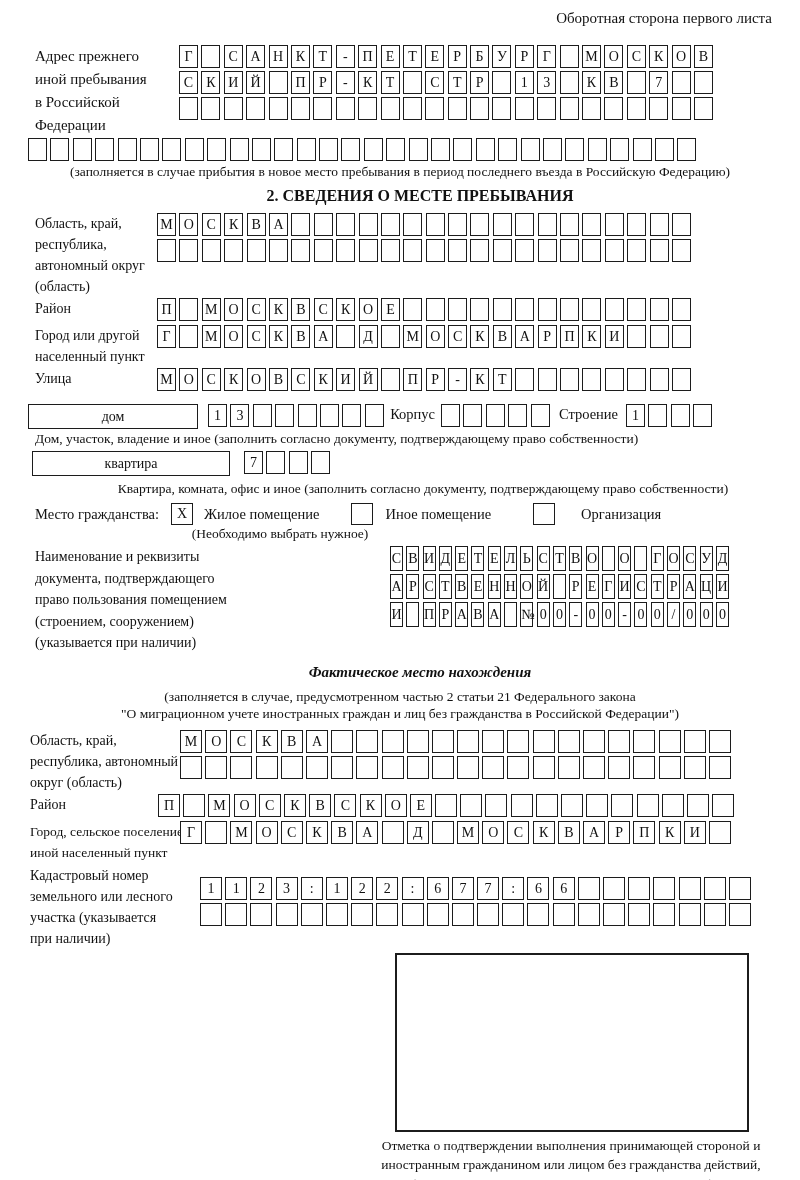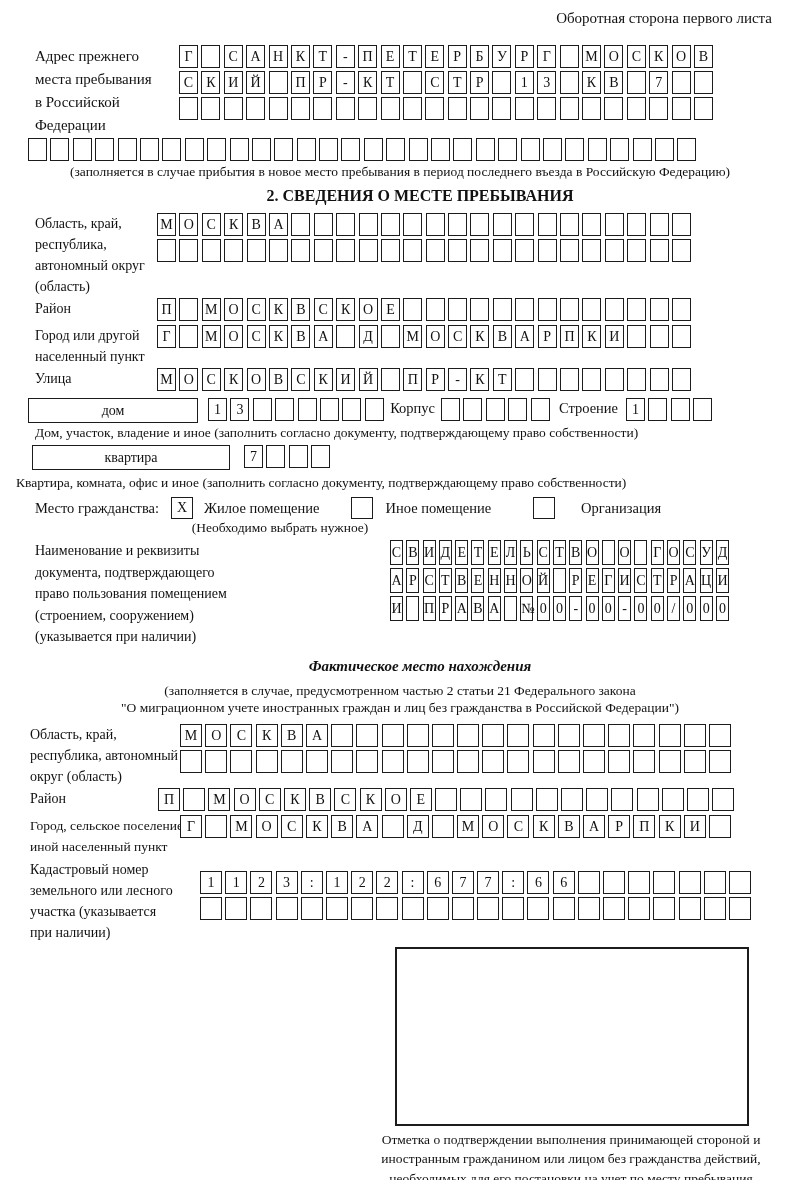--- a/index.html
+++ b/index.html
@@ -30,21 +30,21 @@
     line-height:19.5px;margin-top:4px;}
 </style>
 </head>
 <body>
 
 <div class="page">
 
   <div class="hdr-note">Оборотная сторона первого листа</div>
 
   <div class="frow" style="margin-top:18px;">
-    <div class="f-label" style="width:122px;font-size:15px;line-height:23px;">Адрес прежнего места пребывания в Российской Федерации</div>
+    <div class="f-label" style="width:122px;font-size:15px;line-height:23px;">Адрес прежнего иной пребывания в Российской Федерации</div>
     <div class="cells-stack cellsA" style="margin-left:16px;padding-left:6px;">
       <div><span class="cell">Г</span><span class="cell">&nbsp;</span><span class="cell">С</span><span class="cell">А</span><span class="cell">Н</span><span class="cell">К</span><span class="cell">Т</span><span class="cell">-</span><span class="cell">П</span><span class="cell">Е</span><span class="cell">Т</span><span class="cell">Е</span><span class="cell">Р</span><span class="cell">Б</span><span class="cell">У</span><span class="cell">Р</span><span class="cell">Г</span><span class="cell">&nbsp;</span><span class="cell">М</span><span class="cell">О</span><span class="cell">С</span><span class="cell">К</span><span class="cell">О</span><span class="cell">В</span></div>
       <div><span class="cell">С</span><span class="cell">К</span><span class="cell">И</span><span class="cell">Й</span><span class="cell">&nbsp;</span><span class="cell">П</span><span class="cell">Р</span><span class="cell">-</span><span class="cell">К</span><span class="cell">Т</span><span class="cell">&nbsp;</span><span class="cell">С</span><span class="cell">Т</span><span class="cell">Р</span><span class="cell">&nbsp;</span><span class="cell">1</span><span class="cell">3</span><span class="cell">&nbsp;</span><span class="cell">К</span><span class="cell">В</span><span class="cell">&nbsp;</span><span class="cell">7</span><span class="cell">&nbsp;</span><span class="cell">&nbsp;</span></div>
       <div><span class="cell">&nbsp;</span><span class="cell">&nbsp;</span><span class="cell">&nbsp;</span><span class="cell">&nbsp;</span><span class="cell">&nbsp;</span><span class="cell">&nbsp;</span><span class="cell">&nbsp;</span><span class="cell">&nbsp;</span><span class="cell">&nbsp;</span><span class="cell">&nbsp;</span><span class="cell">&nbsp;</span><span class="cell">&nbsp;</span><span class="cell">&nbsp;</span><span class="cell">&nbsp;</span><span class="cell">&nbsp;</span><span class="cell">&nbsp;</span><span class="cell">&nbsp;</span><span class="cell">&nbsp;</span><span class="cell">&nbsp;</span><span class="cell">&nbsp;</span><span class="cell">&nbsp;</span><span class="cell">&nbsp;</span><span class="cell">&nbsp;</span><span class="cell">&nbsp;</span></div>
     </div>
   </div>
   <div class="cells-stack cellsA" style="margin-left:28px;margin-top:1px;">
     <div><span class="cell">&nbsp;</span><span class="cell">&nbsp;</span><span class="cell">&nbsp;</span><span class="cell">&nbsp;</span><span class="cell">&nbsp;</span><span class="cell">&nbsp;</span><span class="cell">&nbsp;</span><span class="cell">&nbsp;</span><span class="cell">&nbsp;</span><span class="cell">&nbsp;</span><span class="cell">&nbsp;</span><span class="cell">&nbsp;</span><span class="cell">&nbsp;</span><span class="cell">&nbsp;</span><span class="cell">&nbsp;</span><span class="cell">&nbsp;</span><span class="cell">&nbsp;</span><span class="cell">&nbsp;</span><span class="cell">&nbsp;</span><span class="cell">&nbsp;</span><span class="cell">&nbsp;</span><span class="cell">&nbsp;</span><span class="cell">&nbsp;</span><span class="cell">&nbsp;</span><span class="cell">&nbsp;</span><span class="cell">&nbsp;</span><span class="cell">&nbsp;</span><span class="cell">&nbsp;</span><span class="cell">&nbsp;</span><span class="cell">&nbsp;</span></div>
   </div>
   <div class="caption">(заполняется в случае прибытия в новое место пребывания в период последнего въезда в Российскую Федерацию)</div>
@@ -73,29 +73,29 @@
     </div>
   </div>
 
   <div class="frow" style="margin-top:1px;">
     <div class="f-label" style="width:118px;">Улица</div>
     <div class="cells-stack cellsA" style="margin-left:4px;">
       <div><span class="cell">М</span><span class="cell">О</span><span class="cell">С</span><span class="cell">К</span><span class="cell">О</span><span class="cell">В</span><span class="cell">С</span><span class="cell">К</span><span class="cell">И</span><span class="cell">Й</span><span class="cell">&nbsp;</span><span class="cell">П</span><span class="cell">Р</span><span class="cell">-</span><span class="cell">К</span><span class="cell">Т</span><span class="cell">&nbsp;</span><span class="cell">&nbsp;</span><span class="cell">&nbsp;</span><span class="cell">&nbsp;</span><span class="cell">&nbsp;</span><span class="cell">&nbsp;</span><span class="cell">&nbsp;</span><span class="cell">&nbsp;</span></div>
     </div>
   </div>
 
-  <div style="margin-left:28px;margin-top:4px;white-space:nowrap;" class="cellsA">
+  <div style="margin-left:28px;margin-top:10px;white-space:nowrap;" class="cellsA">
     <span class="wide-box" style="width:168px;">дом</span><span style="display:inline-block;width:10px;"></span><span><span class="cell">1</span><span class="cell">3</span><span class="cell">&nbsp;</span><span class="cell">&nbsp;</span><span class="cell">&nbsp;</span><span class="cell">&nbsp;</span><span class="cell">&nbsp;</span><span class="cell">&nbsp;</span></span><span class="opt-label" style="margin:0 6px 0 3px;">Корпус</span><span><span class="cell">&nbsp;</span><span class="cell">&nbsp;</span><span class="cell">&nbsp;</span><span class="cell">&nbsp;</span><span class="cell">&nbsp;</span></span><span class="opt-label" style="margin:0 8px 0 6px;">Строение</span><span><span class="cell">1</span><span class="cell">&nbsp;</span><span class="cell">&nbsp;</span><span class="cell">&nbsp;</span></span>
   </div>
   <div class="caption" style="text-align:left;margin-left:35px;">Дом, участок, владение и иное (заполнить согласно документу, подтверждающему право собственности)</div>
 
   <div style="margin-left:32px;margin-top:4px;white-space:nowrap;" class="cellsA">
     <span class="wide-box" style="width:196px;">квартира</span><span style="display:inline-block;width:14px;"></span><span><span class="cell">7</span><span class="cell">&nbsp;</span><span class="cell">&nbsp;</span><span class="cell">&nbsp;</span></span>
   </div>
-  <div class="caption" style="text-align:left;margin-left:16px;margin-top:5px;">Квартира, комната, офис и иное (заполнить согласно документу, подтверждающему право собственности)</div>
+  <div class="caption" style="text-align:center;margin-left:46px;margin-top:5px;">Квартира, комната, офис и иное (заполнить согласно документу, подтверждающему право собственности)</div>
 
   <div style="margin-left:35px;margin-top:6px;white-space:nowrap;">
     <span class="opt-label">Место гражданства:</span>
     <span class="cb" style="margin-left:8px;">X</span>
     <span class="opt-label" style="margin-left:7px;">Жилое помещение</span>
     <span class="cb" style="margin-left:28px;"></span>
     <span class="opt-label" style="margin-left:8px;">Иное помещение</span>
     <span class="cb" style="margin-left:38px;"></span>
     <span class="opt-label" style="margin-left:22px;">Организация</span>
   </div>

